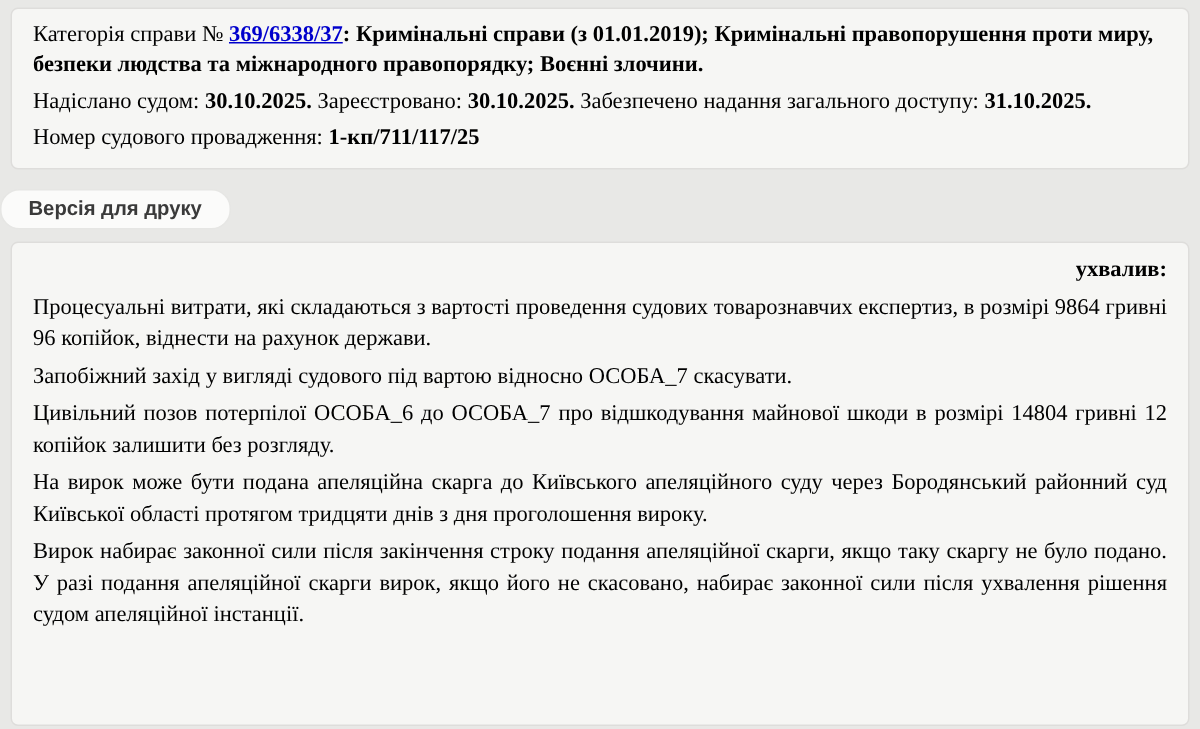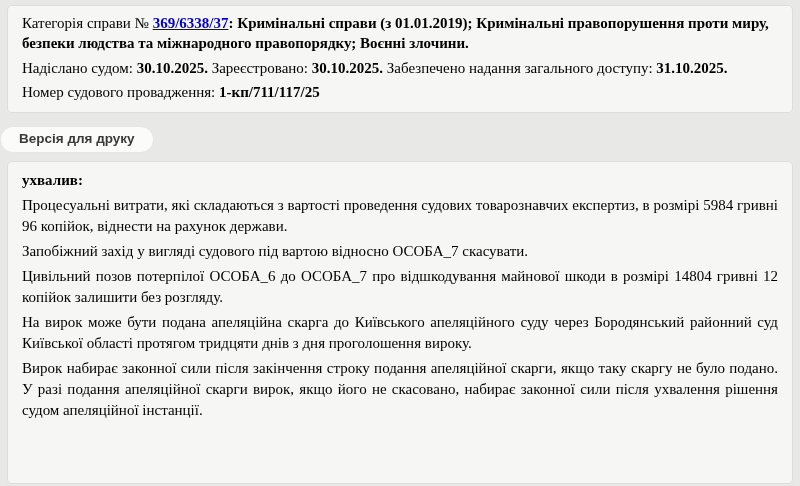--- a/index.html
+++ b/index.html
@@ -58,21 +58,21 @@
     line-height: 1;
   }
   .doc-panel {
     padding: 8px 14px 6px 14px;
     font-size: 15px;
     line-height: 1.4;
     height: 323px;
     overflow: hidden;
   }
   .doc-heading {
-    text-align: left;
+    text-align: right;
     font-weight: bold;
     margin: 0 0 4px 0;
   }
   .doc-paragraph {
     margin: 4px 0 4px 0;
     text-align: justify;
   }
 </style>
 </head>
 <body>
@@ -88,21 +88,21 @@
 
   </section>
 
   <div class="print-row">
     <button class="print-btn">Версія для друку</button>
   </div>
 
   <section class="panel doc-panel">
     <p class="doc-heading">ухвалив:</p>
     <div>
-        <p class="doc-paragraph">Процесуальні витрати, які складаються з вартості проведення судових товарознавчих експертиз, в розмірі 5984 гривні 96 копійок, віднести на рахунок держави.</p>
+        <p class="doc-paragraph">Процесуальні витрати, які складаються з вартості проведення судових товарознавчих експертиз, в розмірі 9864 гривні 96 копійок, віднести на рахунок держави.</p>
         <p class="doc-paragraph">Запобіжний захід у вигляді судового під вартою відносно ОСОБА_7 скасувати.</p>
         <p class="doc-paragraph">Цивільний позов потерпілої ОСОБА_6 до  ОСОБА_7 про відшкодування майнової шкоди в розмірі 14804 гривні 12 копійок залишити без розгляду.</p>
         <p class="doc-paragraph">На вирок може бути подана апеляційна скарга до Київського апеляційного суду через Бородянський районний суд Київської області протягом тридцяти днів з дня проголошення вироку.</p>
         <p class="doc-paragraph">Вирок набирає законної сили після закінчення строку подання апеляційної скарги, якщо таку скаргу не було подано. У разі подання апеляційної скарги вирок, якщо його не скасовано, набирає законної сили після ухвалення рішення судом апеляційної інстанції.</p>
       </div>
   </section>
 
 </div>
 
 </body></html>

